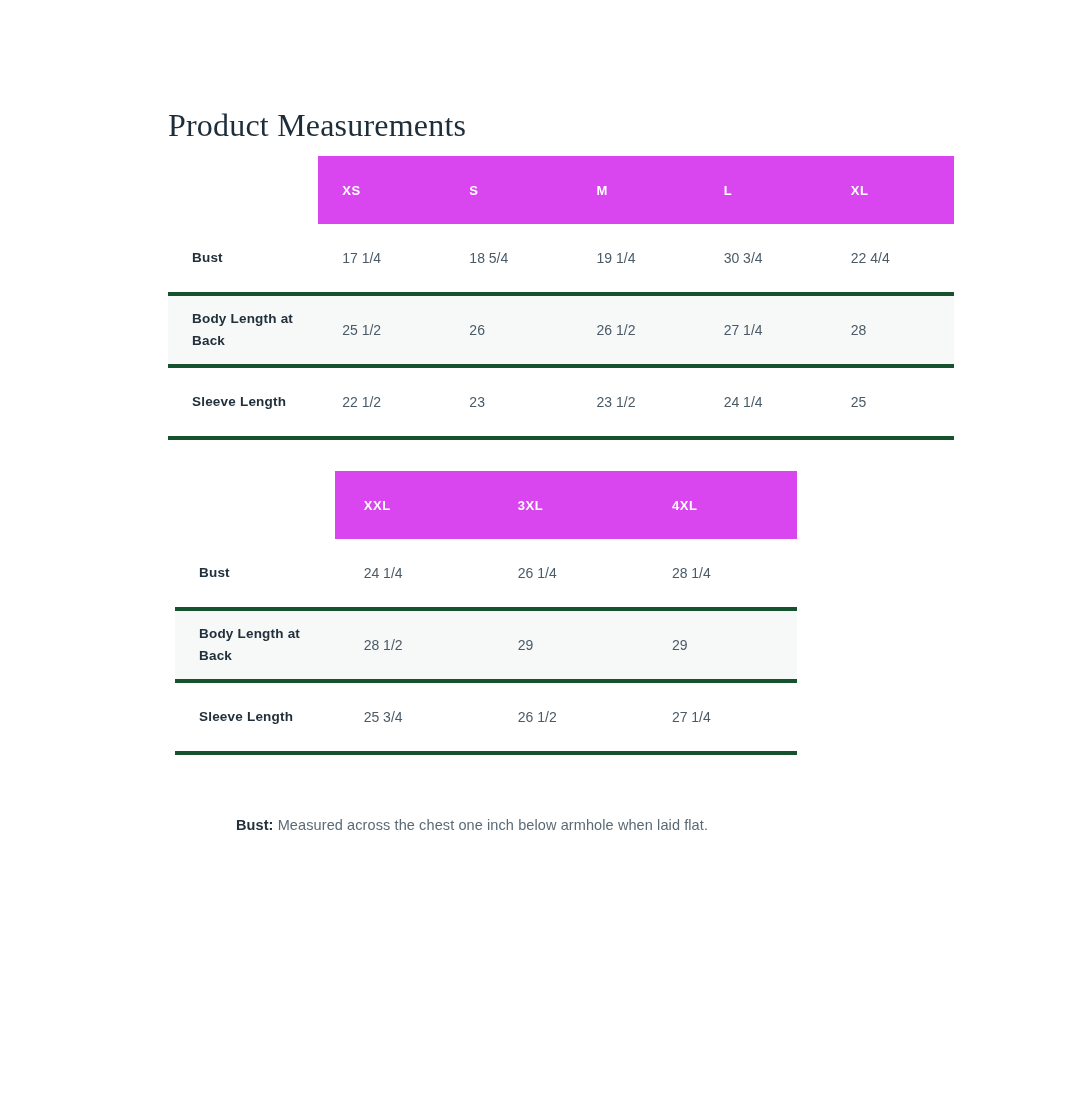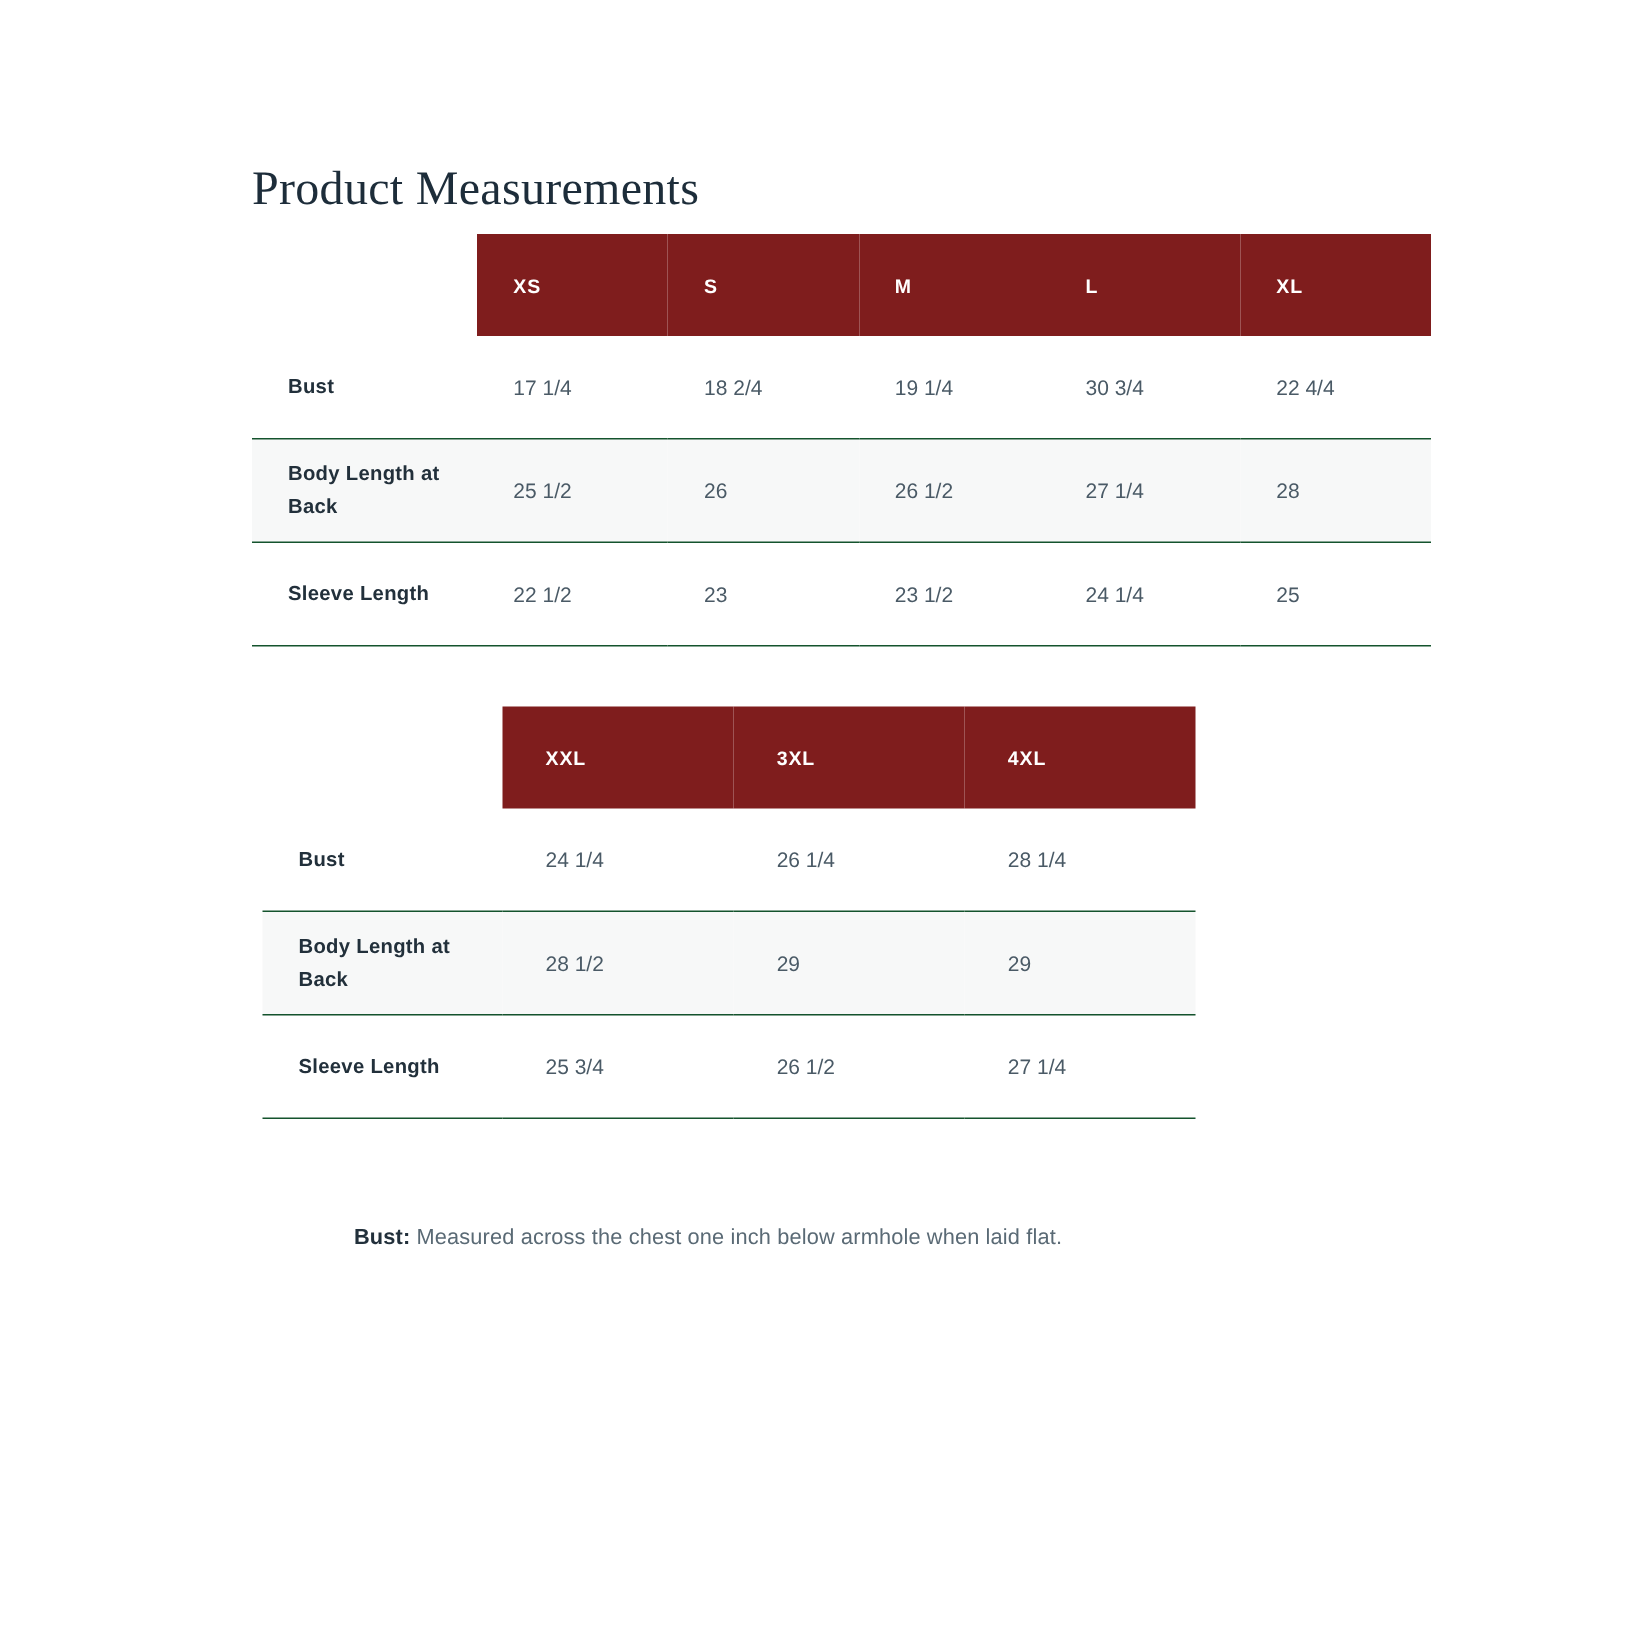--- a/index.html
+++ b/index.html
@@ -40,35 +40,35 @@
   .size-table {
     position: absolute;
   }
   .size-table th, .size-table td {
     padding: 0;
     margin: 0;
     text-align: left;
     vertical-align: middle;
   }
   .size-table thead th {
-    background: #7f1d1d;
+    background: #d946ef;
     color: #ffffff;
     font-size: 13px;
     font-weight: 700;
     letter-spacing: 0.6px;
     height: 68px;
   }
   .size-table thead th.corner {
     background: transparent;
   }
   .size-table tbody td {
     font-size: 14px;
     color: #4a5a66;
     height: 68px;
-    border-bottom: 1px solid #14532d;
+    border-bottom: 4px solid #14532d;
   }
   .size-table tbody tr.alt td {
     background: #f7f8f8;
   }
   .size-table tbody td.rowhead {
     font-weight: 700;
     color: #22303b;
     font-size: 13.5px;
     line-height: 1.65;
     letter-spacing: 0.2px;
@@ -143,21 +143,21 @@
         <th>S</th>
         <th>M</th>
         <th>L</th>
         <th>XL</th>
       </tr>
     </thead>
     <tbody>
       <tr>
         <td class="rowhead">Bust</td>
         <td>17 1/4</td>
-        <td>18 2/4</td>
+        <td>18 5/4</td>
         <td>19 1/4</td>
         <td>30 3/4</td>
         <td>22 4/4</td>
       </tr>
       <tr class="alt">
         <td class="rowhead">Body Length at Back</td>
         <td>25 1/2</td>
         <td>26</td>
         <td>26 1/2</td>
         <td>27 1/4</td>

